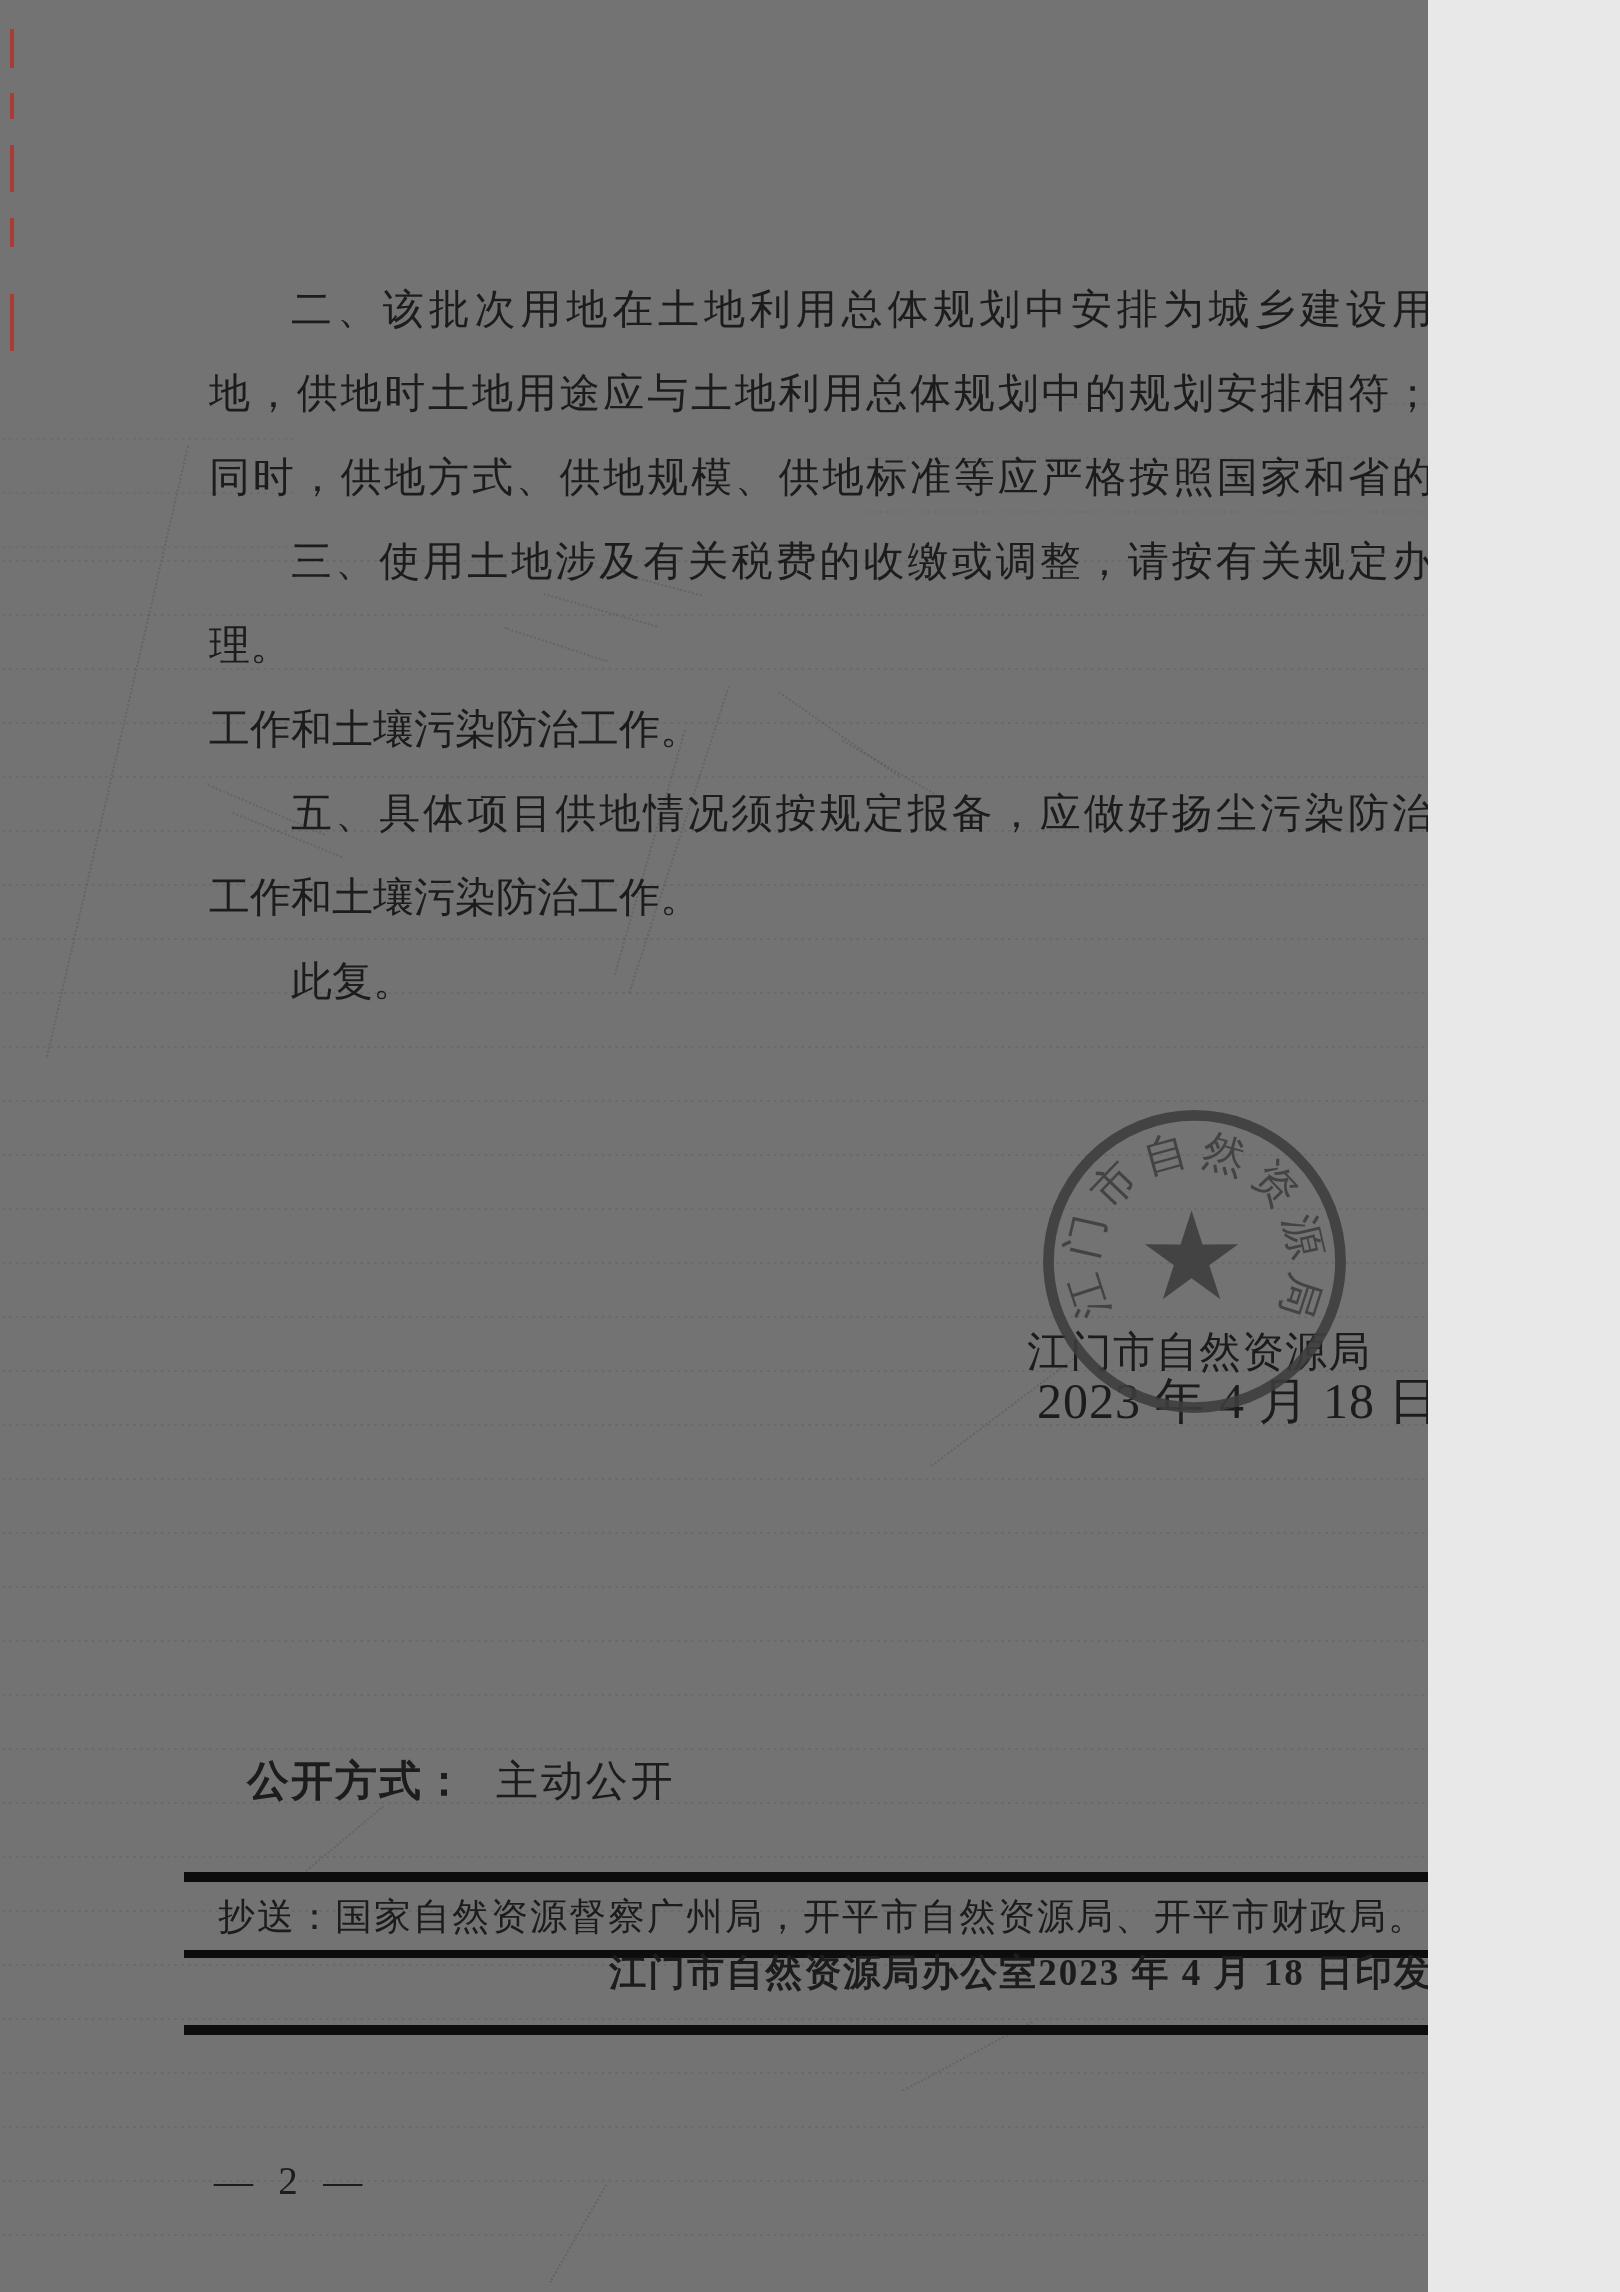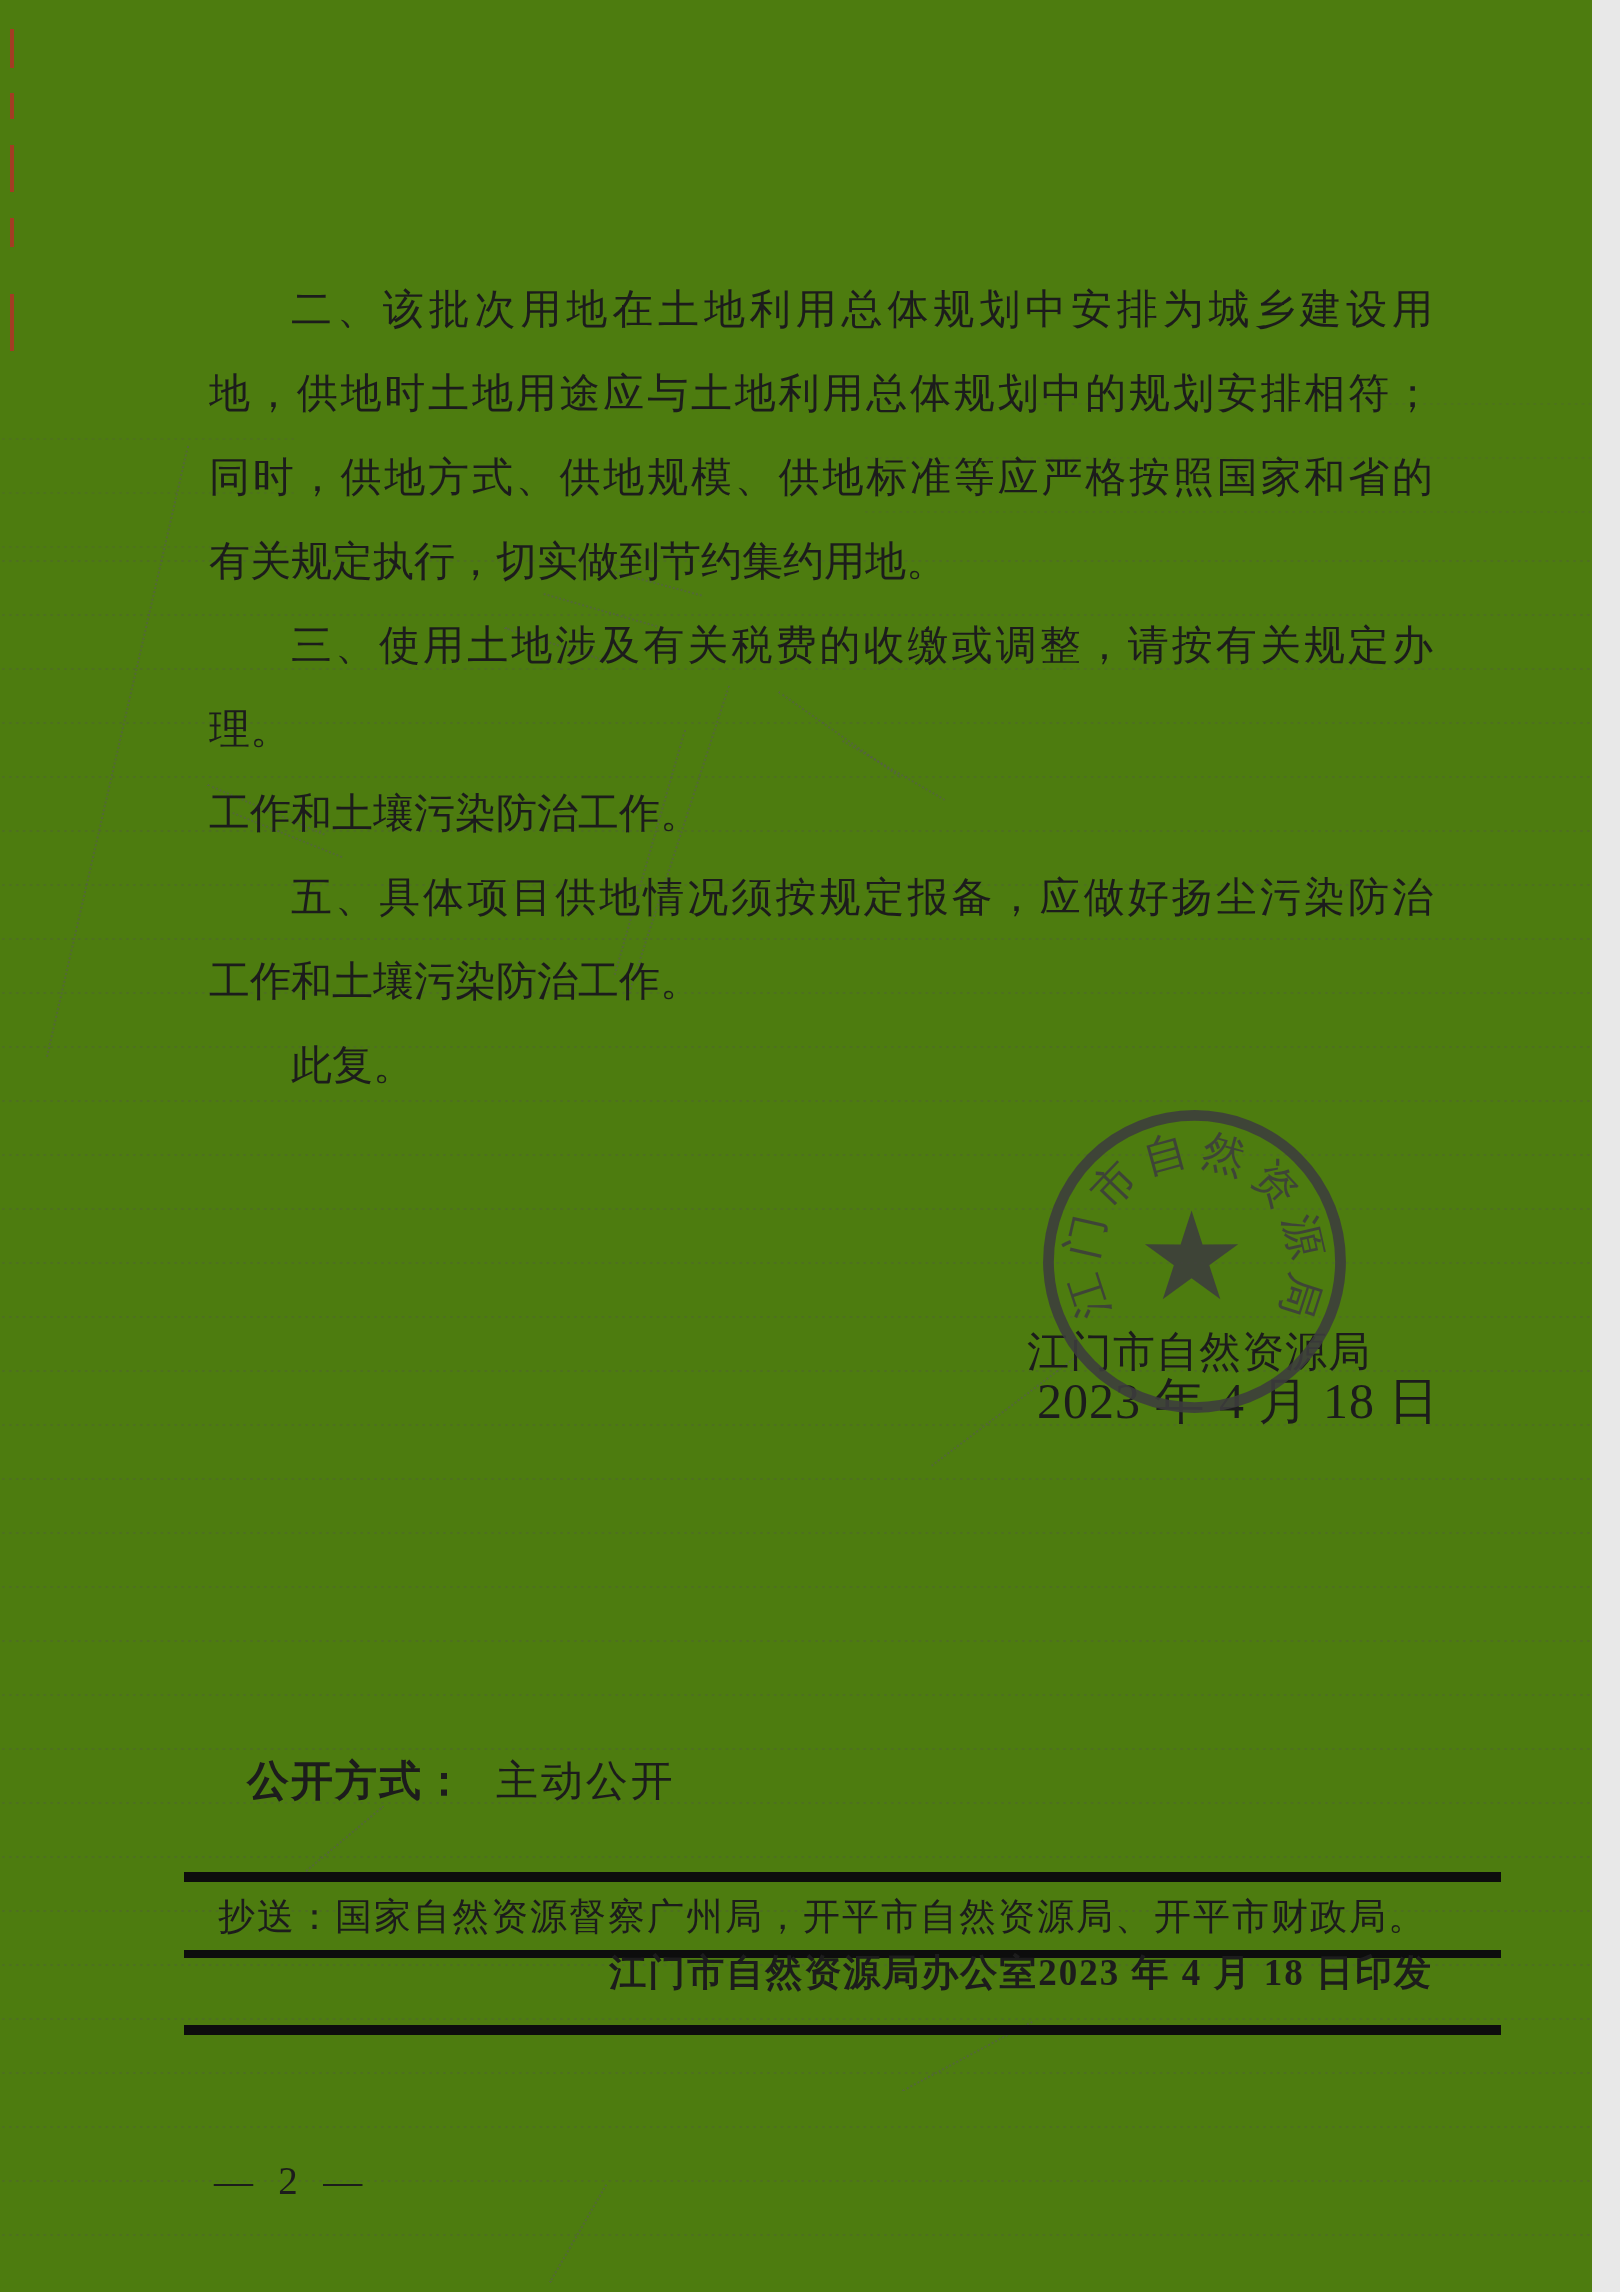--- a/index.html
+++ b/index.html
@@ -1,19 +1,19 @@
 <!DOCTYPE html>
 <html><head>
 <meta charset="utf-8">
 <style>
   html,body{margin:0;padding:0;background:#e8e8e8;}
   .page{
     position:relative;
-    width:1592px;height:2293px;
-    background:#4d7c0f;
+    width:1428px;height:2293px;
+    background:#737373;
     overflow:hidden;
     font-family:"Liberation Serif","DejaVu Serif",serif;
     color:#1c1c1c;
   }
   
   .dots{
     position:absolute;
     background-image:radial-gradient(circle, rgba(80,80,80,.75) 1px, transparent 1.5px);
     background-size:6.9px 54px;
     pointer-events:none;
@@ -86,21 +86,20 @@
   <div class="red-dash" style="top:29px;height:39px;"></div>
   <div class="red-dash" style="top:93px;height:25.5px;"></div>
   <div class="red-dash" style="top:145px;height:47px;"></div>
   <div class="red-dash" style="top:218px;height:29px;"></div>
   <div class="red-dash" style="top:294px;height:57px;"></div>
 
   <div class="body-text">
     <div class="line j indent">二、该批次用地在土地利用总体规划中安排为城乡建设用</div>
     <div class="line j">地，供地时土地用途应与土地利用总体规划中的规划安排相符；</div>
     <div class="line j">同时，供地方式、供地规模、供地标准等应严格按照国家和省的</div>
-    <div class="line">有关规定执行，切实做到节约集约用地。</div>
     <div class="line j indent">三、使用土地涉及有关税费的收缴或调整，请按有关规定办</div>
     <div class="line">理。</div>
     <div class="line">工作和土壤污染防治工作。</div>
     <div class="line j indent">五、具体项目供地情况须按规定报备，应做好扬尘污染防治</div>
     <div class="line">工作和土壤污染防治工作。</div>
     <div class="line indent">此复。</div>
   </div>
 
   <div class="sig-agency">江门市自然资源局</div>
   <div class="sig-date">2023 年 4 月 18 日</div>

